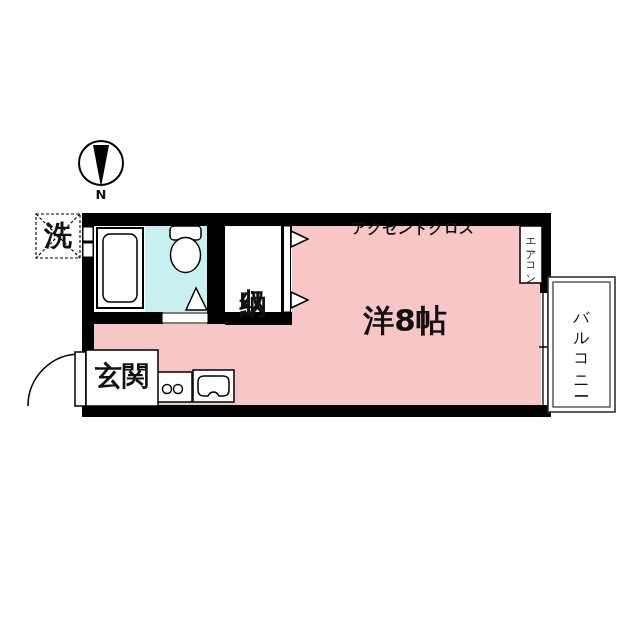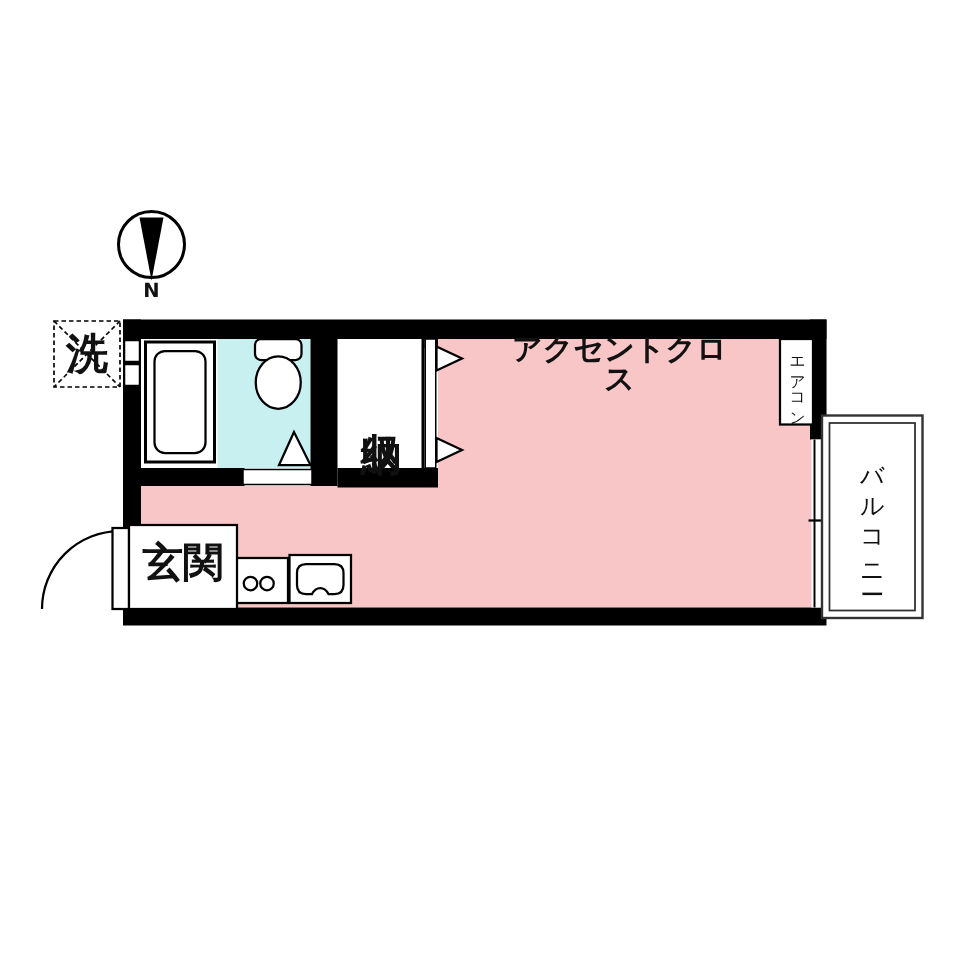--- a/index.html
+++ b/index.html
@@ -7,21 +7,21 @@
     position:relative;width:640px;height:640px;background:#ffffff;overflow:hidden;
     font-family:"DejaVu Sans","Liberation Sans",sans-serif;color:#111;
   }
   #plan-svg{position:absolute;left:0;top:0;}
   .lbl{position:absolute;color:#111;line-height:1;}
   .lbl.center{display:flex;align-items:center;justify-content:center;text-align:center;}
   .vert{writing-mode:vertical-rl;text-orientation:mixed;}
   .lbl-laundry{left:36px;top:214px;width:44px;height:44px;font-size:28px;font-weight:600;}
   .lbl-north{left:89px;top:187px;width:24px;height:14px;font-size:13px;font-weight:700;}
   .lbl-storage{left:225px;top:226px;width:57px;height:86px;font-size:27px;font-weight:600;letter-spacing:2px;}
-  .lbl-accent{left:338px;top:233px;width:150px;height:18px;font-size:20px;font-weight:600;}
+  .lbl-accent{left:338px;top:219px;width:150px;height:18px;font-size:15px;font-weight:600;}
   .lbl-aircon{left:520px;top:227px;width:22px;height:56px;font-size:10.5px;font-weight:500;}
   .lbl-room{left:320px;top:302px;width:170px;height:36px;font-size:31px;font-weight:600;}
   .lbl-balcony{left:553px;top:283px;width:57px;height:125px;font-size:16px;font-weight:500;letter-spacing:4px;}
   .lbl-entrance{left:87px;top:351px;width:70px;height:49px;font-size:27px;font-weight:600;}
 </style>
 </head>
 <body>
 
 <div id="stage">
 
@@ -108,15 +108,16 @@
       <line x1="36" y1="214" x2="80" y2="258"></line>
       <line x1="80" y1="214" x2="36" y2="258"></line>
     </g>
   </svg>
 
   <div class="lbl center lbl-laundry">洗</div>
   <div class="lbl center lbl-north">N</div>
   <div class="lbl center vert lbl-storage">収納</div>
   <div class="lbl center lbl-accent">アクセントクロス</div>
   <div class="lbl center vert lbl-aircon">エアコン</div>
+  <div class="lbl center lbl-room">洋8帖</div>
   <div class="lbl center vert lbl-balcony">バルコニー</div>
   <div class="lbl center lbl-entrance">玄関</div>
 </div>
 
 </body></html>

